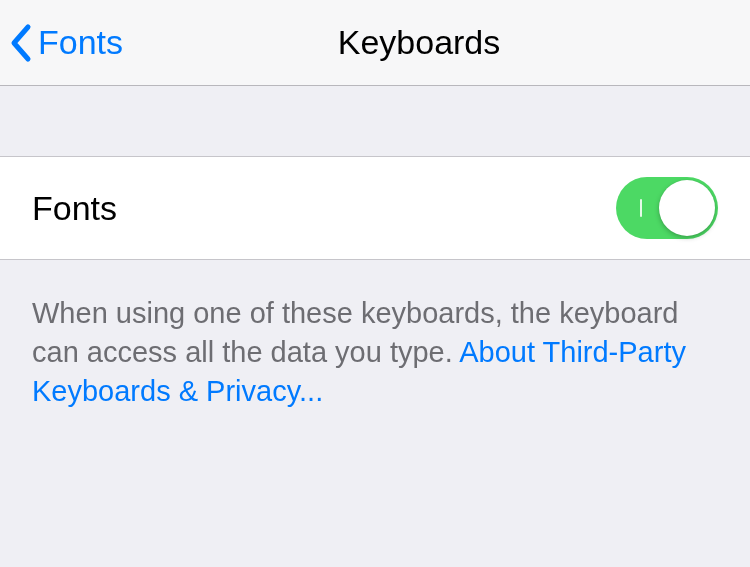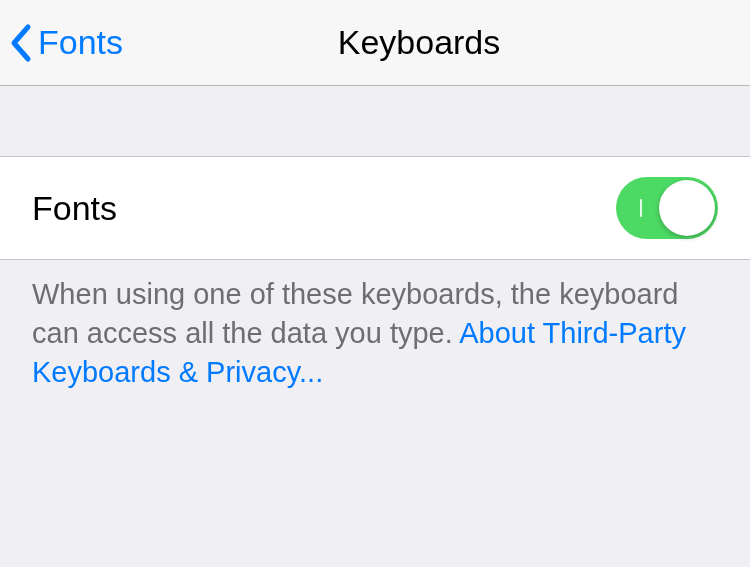--- a/index.html
+++ b/index.html
@@ -112,21 +112,21 @@
       position: absolute;
       left: 24px;
       top: 50%;
       transform: translateY(-50%);
       width: 2px;
       height: 18px;
       background: rgba(255,255,255,0.85);
       border-radius: 1px;
     }
     .footer-text {
-      padding: 15px 32px 0 32px;
+      padding: 34px 32px 0 32px;
       font-size: 29px;
       line-height: 1.35;
       color: #6d6d72;
     }
     .footer-link {
       color: #007aff;
       cursor: pointer;
     }
   </style>
 </head>

